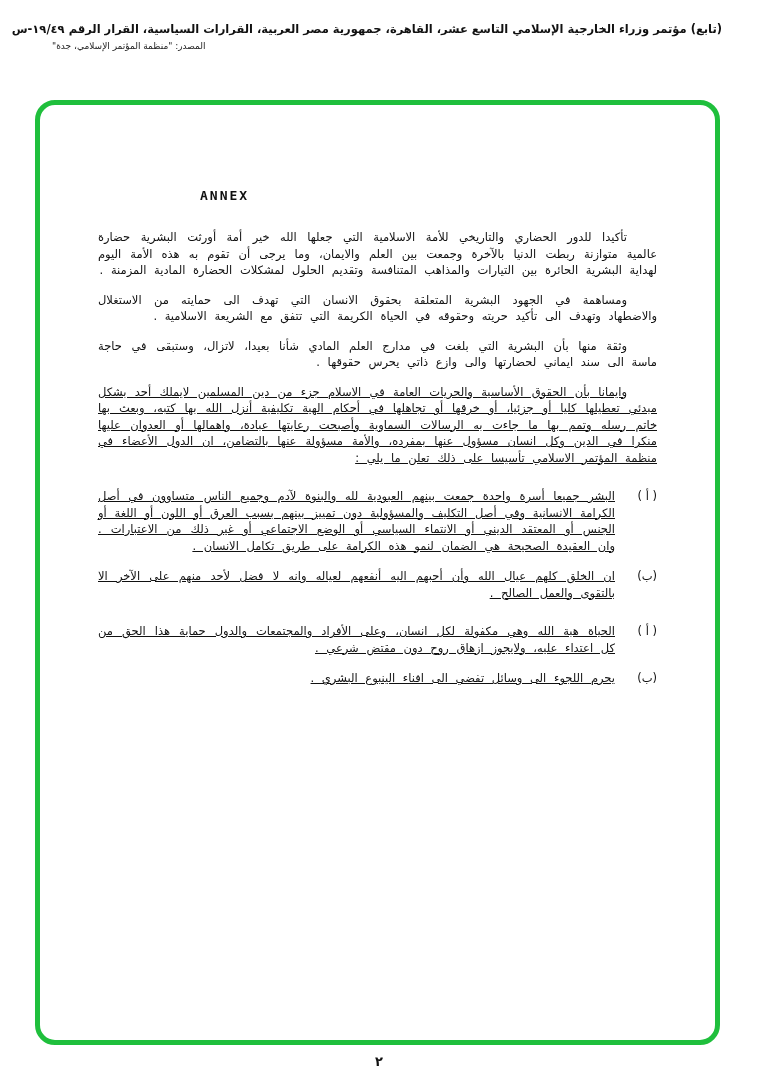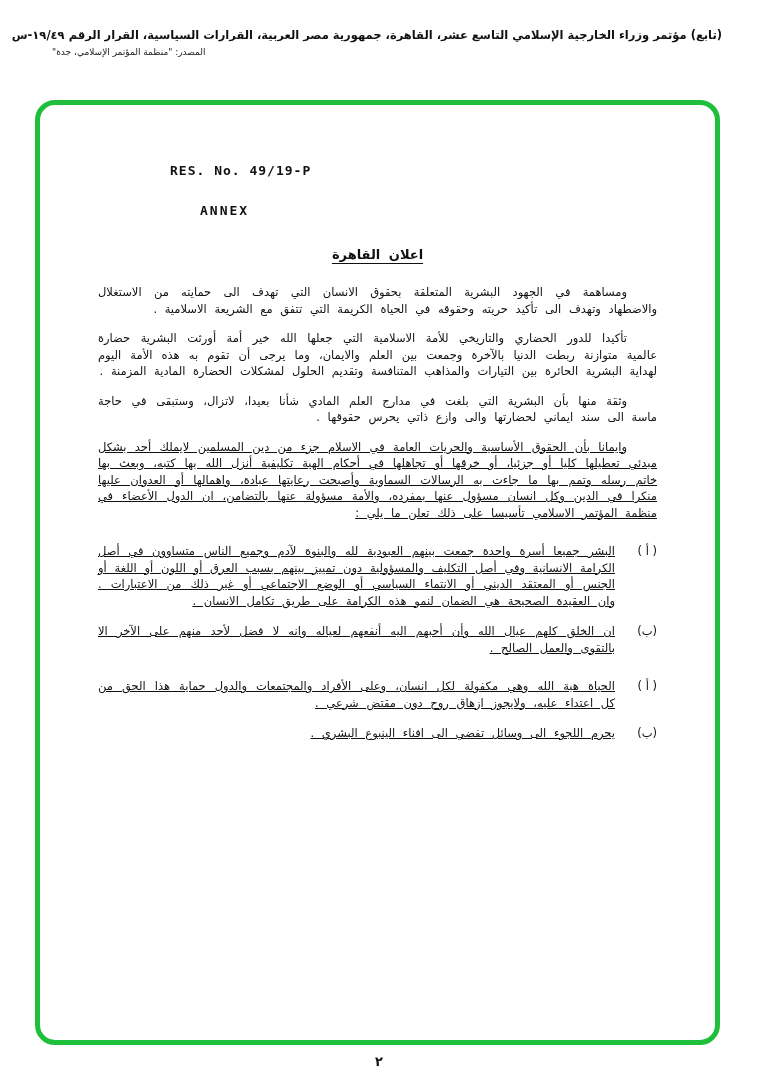--- a/index.html
+++ b/index.html
@@ -6,21 +6,21 @@
   .page{
     position:relative;
     width:758px;height:1078px;
     background:#ffffff;
     font-family:"DejaVu Sans",sans-serif;
     color:#111;
     overflow:hidden;
   }
   
   .header{
-    position:absolute;top:28px;left:40px;right:36px;
+    position:absolute;top:22px;left:40px;right:36px;
     direction:rtl;
   }
   .header-line1{
     font-size:11.5px;font-weight:bold;text-align:right;
     letter-spacing:0;line-height:15px;
     white-space:nowrap;
   }
   .header-source{
     direction:rtl;text-align:left;
     margin-left:12px;margin-top:4px;
@@ -114,31 +114,29 @@
 
   <div class="header">
     <div class="header-line1">(تابع) مؤتمر وزراء الخارجية الإسلامي التاسع عشر، القاهرة، جمهورية مصر العربية، القرارات السياسية، القرار الرقم ١٩/٤٩-س</div>
     <div class="header-source">المصدر: "منظمة المؤتمر الإسلامي، جدة"</div>
   </div>
 
   <div class="frame">
     <div class="frame-inner">
 
       <div class="latin-block">
-        <div class="res-no">RES. No. 49/19-P</div>
         <div class="annex">ANNEX</div>
       </div>
 
       <div class="titles">
-        <div class="title-line">اعلان القاهرة</div>
       </div>
 
       <div class="preamble">
+        <p class="para">تأكيدا للدور الحضاري والتاريخي للأمة الاسلامية التي جعلها الله خير أمة أورثت البشرية حضارة عالمية متوازنة ربطت الدنيا بالآخرة وجمعت بين العلم والايمان، وما يرجى أن تقوم به هذه الأمة اليوم لهداية البشرية الحائرة بين التيارات والمذاهب المتنافسة وتقديم الحلول لمشكلات الحضارة المادية المزمنة .</p>
         <p class="para">ومساهمة في الجهود البشرية المتعلقة بحقوق الانسان التي تهدف الى حمايته من الاستغلال والاضطهاد وتهدف الى تأكيد حريته وحقوقه في الحياة الكريمة التي تتفق مع الشريعة الاسلامية .</p>
-        <p class="para">تأكيدا للدور الحضاري والتاريخي للأمة الاسلامية التي جعلها الله خير أمة أورثت البشرية حضارة عالمية متوازنة ربطت الدنيا بالآخرة وجمعت بين العلم والايمان، وما يرجى أن تقوم به هذه الأمة اليوم لهداية البشرية الحائرة بين التيارات والمذاهب المتنافسة وتقديم الحلول لمشكلات الحضارة المادية المزمنة .</p>
         <p class="para">وثقة منها بأن البشرية التي بلغت في مدارج العلم المادي شأنا بعيدا، لاتزال، وستبقى في حاجة ماسة الى سند ايماني لحضارتها والى وازع ذاتي يحرس حقوقها .</p>
         <p class="para">وايمانا بأن الحقوق الأساسية والحريات العامة في الاسلام جزء من دين المسلمين لايملك أحد بشكل مبدئي تعطيلها كليا أو جزئيا، أو خرقها أو تجاهلها في أحكام الهية تكليفية أنزل الله بها كتبه، وبعث بها خاتم رسله وتمم بها ما جاءت به الرسالات السماوية وأصبحت رعايتها عبادة، واهمالها أو العدوان عليها منكرا في الدين وكل انسان مسؤول عنها بمفرده، والأمة مسؤولة عنها بالتضامن، ان الدول الأعضاء في منظمة المؤتمر الاسلامي تأسيسا على ذلك تعلن ما يلي :</p>
       </div>
 
       <div class="article">
         <div class="item">
           <span class="item-marker">( أ )</span>
           <span class="item-text">البشر جميعا أسرة واحدة جمعت بينهم العبودية لله والبنوة لآدم وجميع الناس متساوون في أصل الكرامة الانسانية وفي أصل التكليف والمسؤولية دون تمييز بينهم بسبب العرق أو اللون أو اللغة أو الجنس أو المعتقد الديني أو الانتماء السياسي أو الوضع الاجتماعي أو غير ذلك من الاعتبارات . وان العقيدة الصحيحة هي الضمان لنمو هذه الكرامة على طريق تكامل الانسان .</span>
         </div>
         <div class="item">

